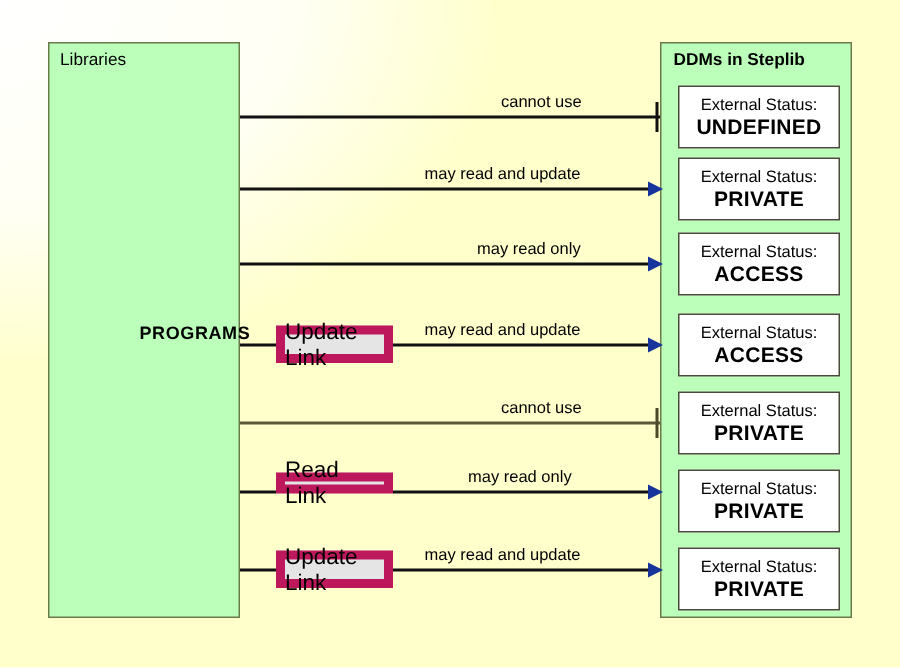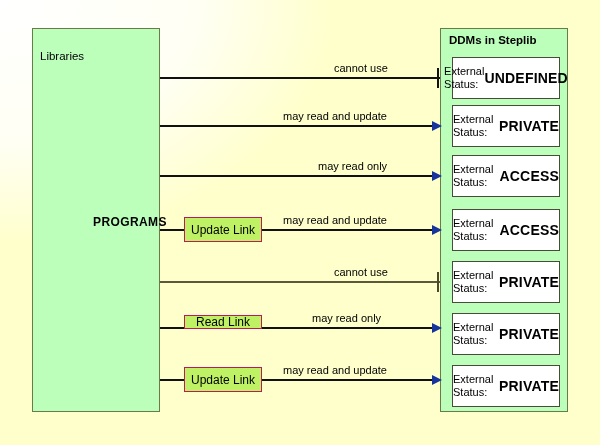--- a/index.html
+++ b/index.html
@@ -45,44 +45,45 @@
     letter-spacing: .4px;
     white-space: nowrap;
   }
 
   .ddm-box {
     position: absolute;
     background: #ffffff;
     border: 1px solid #4a4a3a;
     box-sizing: border-box;
     display: flex;
+    flex-direction: column;
     align-items: center;
     justify-content: center;
     line-height: 1.15;
   }
   .ddm-top {
     font-size: 11px;
     color: #000;
   }
   .ddm-status {
     font-size: 14px;
     font-weight: bold;
     color: #000;
     letter-spacing: .2px;
   }
 
   .link-box {
     position: absolute;
-    background: #bef264;
-    border: 1px solid #be185d;
+    background: #e5e5e5;
+    border: 6px solid #be185d;
     box-sizing: border-box;
     display: flex;
     align-items: center;
     justify-content: center;
-    font-size: 12px;
+    font-size: 15px;
     color: #000;
   }
 
   .conn-line {
     position: absolute;
     height: 2px;
     background: #111;
   }
   .conn-line.thin { background: #5a5a3a; height: 1.5px; }
 
@@ -108,21 +109,21 @@
     white-space: nowrap;
     background: transparent;
   }
 </style>
 </head>
 <body>
 
 <div id="canvas">
 
   <div class="panel" style="left:32px; top:28px; width:128px; height:384px;"></div>
-  <div class="panel-label" style="left:40px; top:50px;">Libraries</div>
+  <div class="panel-label" style="left:40px; top:34px;">Libraries</div>
   <div class="panel-center-label" style="left:69px; top:215px;padding-left:24px;">PROGRAMS</div>
 
   <div class="panel" style="left:440px; top:28px; width:128px; height:384px;"></div>
   <div class="panel-label" style="left:449px; top:34px;font-weight:bold;">DDMs in Steplib</div>
 
   <div class="conn-line" style="left:160px; top:77px; width:280px;"></div>
   <div class="stop-bar" style="left:437px; top:68px;"></div>
   <div class="edge-label" style="left:334px; top:62px;">cannot use</div>
   <div class="ddm-box" style="left:452px; top:57px; width:108px; height:42px;">
     <span class="ddm-top">External Status:</span>

